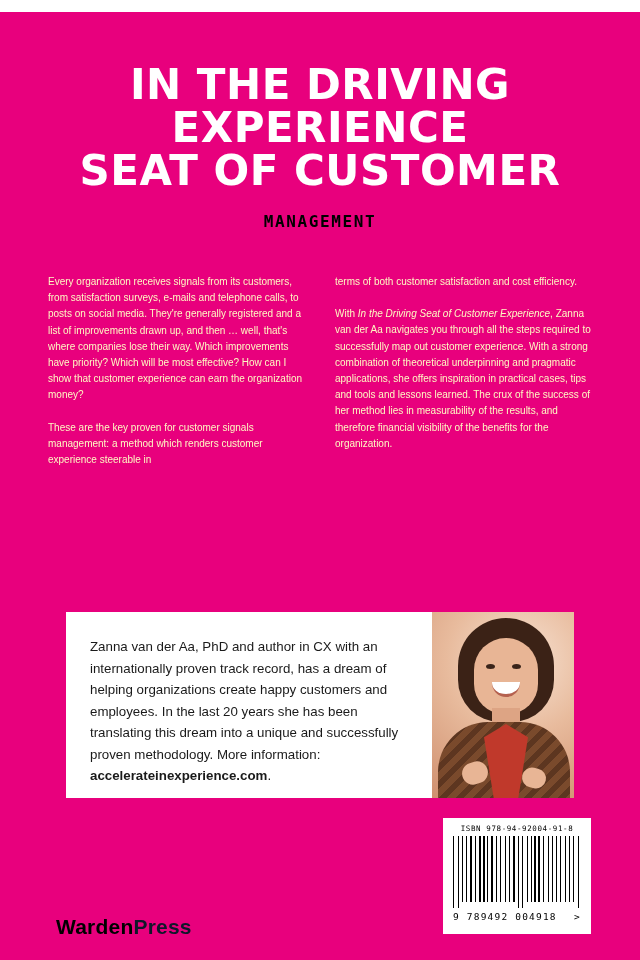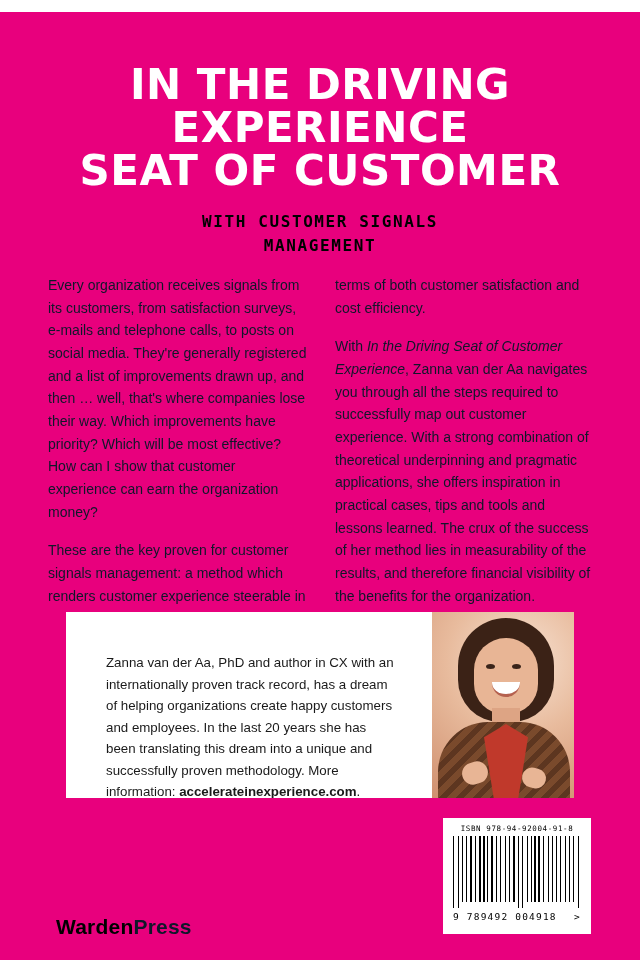--- a/index.html
+++ b/index.html
@@ -63,22 +63,22 @@
   .blurb {
     position: absolute;
     left: 48px;
     top: 262px;
     width: 546px;
     display: flex;
     gap: 28px;
   }
   .col {
     width: 259px;
-    color: #0f172a;
-    font-size: 14px;
+    color: #fef9c3;
+    font-size: 10px;
     line-height: 1.62;
   }
   .col p {
     margin: 0 0 16px 0;
   }
   .col p:last-child {
     margin-bottom: 12px;
   }
   .col em {
     font-style: italic;
@@ -97,21 +97,21 @@
   }
   .author-text {
     flex: 1;
     padding: 24px 18px 18px 24px;
     color: #1a1a1a;
     font-size: 13.3px;
     line-height: 1.62;
     box-sizing: border-box;
   }
   .author-text p {
-    margin: 16px;
+    margin: 0;
   }
   .author-text b {
     font-weight: bold;
   }
   .author-photo {
     width: 142px;
     height: 186px;
     position: relative;
     background: linear-gradient(170deg, #f4d9c9 0%, #efc9b4 38%, #e0aa8e 100%);
     overflow: hidden;
@@ -267,21 +267,20 @@
 
 <div class="cover">
 
   <div class="title-block">
     <div class="title">
       <span class="line">IN THE DRIVING</span>
       <span class="line">EXPERIENCE</span>
       <span class="line">SEAT OF CUSTOMER</span>
     </div>
     <div class="subtitle">
-      <span class="line">WITH CUSTOMER SIGNALS</span>
       <span class="line">MANAGEMENT</span>
     </div>
   </div>
 
   <div class="blurb">
     <div class="col">
       <p>Every organization receives signals from its customers, from satisfaction surveys, e-mails and telephone calls, to posts on social media. They're generally registered and a list of improvements drawn up, and then … well, that's where companies lose their way. Which improvements have priority? Which will be most effective? How can I show that customer experience can earn the organization money?</p>
       <p>These are the key proven for customer signals management: a method which renders customer experience steerable in</p>
     </div>
     <div class="col">

